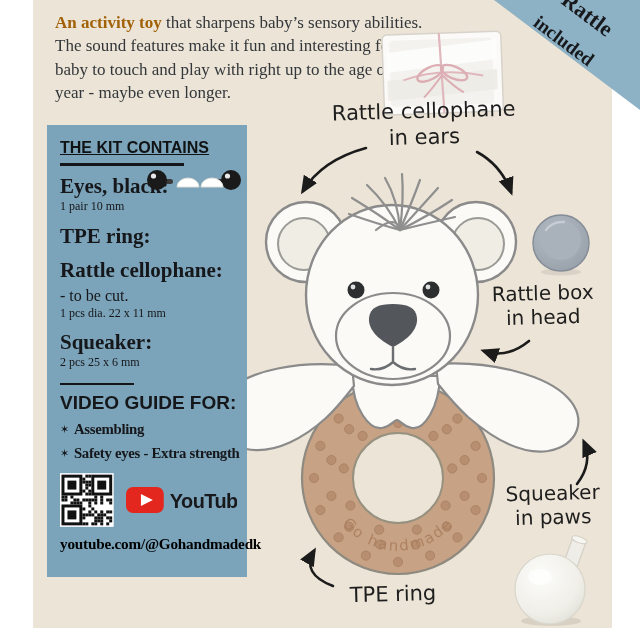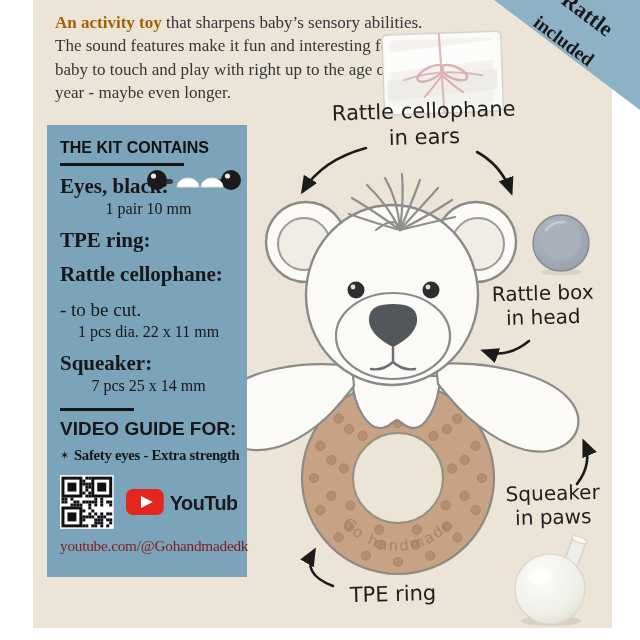--- a/index.html
+++ b/index.html
@@ -8,32 +8,32 @@
 
   .card { position:absolute; left:33px; top:0; width:579px; height:628px; background:#ece4d6; }
 
   .intro { position:absolute; left:55px; top:11px; width:372px;
            font-size:17px; line-height:1.38; color:#33373b; }
   .intro .lead { font-weight:bold; color:#a16207; }
 
   .kitbox { position:absolute; left:47px; top:125px; width:200px; height:452px;
             background:#7ba3b9; padding:14px 10px 10px 13px; color:#15171a; }
   .kit-title { font-family:"Liberation Sans", sans-serif; font-weight:bold;
-               font-size:16px; letter-spacing:0; color:#101214; }
+               font-size:16px; letter-spacing:0; color:#101214;text-decoration:underline; }
   .kit-rule { width:124px; height:3px; background:#14161a; margin-top:6px; }
   .kit-name { font-weight:bold; font-size:21px; margin-top:11px; line-height:1.1; }
-  .kit-detail { font-size:16px; margin-top:2px; line-height:1.12;text-align:center; }
-  .kit-note { font-size:19px; margin-top:13px; }
+  .kit-detail { font-size:12px; margin-top:2px; line-height:1.12; }
+  .kit-note { font-size:16px; margin-top:5px; }
   .eyes-icon { position:absolute; right:5px; top:42px; }
   .vg-rule { width:74px; height:2.5px; background:#14161a; margin:13px 0 7px; }
   .vg-title { font-family:"Liberation Sans", sans-serif; font-weight:bold; font-size:19px; }
   .vg-item { font-weight:bold; font-size:14.8px; margin-top:7px; white-space:nowrap; letter-spacing:-0.3px; }
   .vg-item .star { font-size:11px; vertical-align:1px; margin-right:5px; font-family:"DejaVu Sans",sans-serif;}
   .media-row { display:flex; align-items:center; gap:12px; margin-top:11px; }
-  .channel { font-weight:normal; font-size:15.2px; margin-top:8px; letter-spacing:-0.2px; color:#7f1d1d; }
+  .channel { font-weight:bold; font-size:15.2px; margin-top:8px; letter-spacing:-0.2px; color:#000000; }
 
   .hand { position:absolute; font-family:"DejaVu Sans", sans-serif; color:#1e1e1e;
           text-align:center; line-height:1.22; transform:rotate(-1.5deg); }
   .lab-cello { left:300px; top:99px; width:248px; font-size:21px; }
   .lab-rbox  { left:477px; top:281px; width:132px; font-size:20px; }
   .lab-squeak{ left:488px; top:481px; width:130px; font-size:20px; }
   .lab-tpe   { left:333px; top:582px; width:120px; font-size:21px; }
 
   svg.overlay { position:absolute; left:0; top:0; }
   svg text.ribbon-t { font-family:"Liberation Serif", serif; font-weight:bold; fill:#17191c; }
@@ -228,24 +228,25 @@
   </svg>
 
   <div class="kit-name">TPE ring:</div>
 
   <div class="kit-name">Rattle cellophane:</div>
   <div class="kit-note">- to be cut.</div>
 
   <div class="kit-detail">1 pcs dia. 22 x 11 mm</div>
 
   <div class="kit-name">Squeaker:</div>
-  <div class="kit-detail">7 pcs 25 x 14 mm</div>
+  <div class="kit-detail">2 pcs 25 x 6 mm</div>
 
   <div class="vg-rule"></div>
   <div class="vg-title">VIDEO GUIDE FOR:</div>
+  <div class="vg-item"><span class="star">✶</span><span>Assembling</span></div>
   <div class="vg-item"><span class="star">✶</span><span>Safety eyes - Extra strength</span></div>
 
   <div class="media-row">
     <svg width="54" height="54" viewBox="0 0 54 54">
       <rect x="0" y="0" width="54" height="54" fill="#ffffff"></rect>
       <g id="qr-modules" transform="translate(1.5,1.5)" fill="#111111">
           <rect x="24" y="0" width="3" height="3"></rect>
           <rect x="27" y="0" width="3" height="3"></rect>
           <rect x="21" y="3" width="3" height="3"></rect>
           <rect x="21" y="6" width="3" height="3"></rect>

